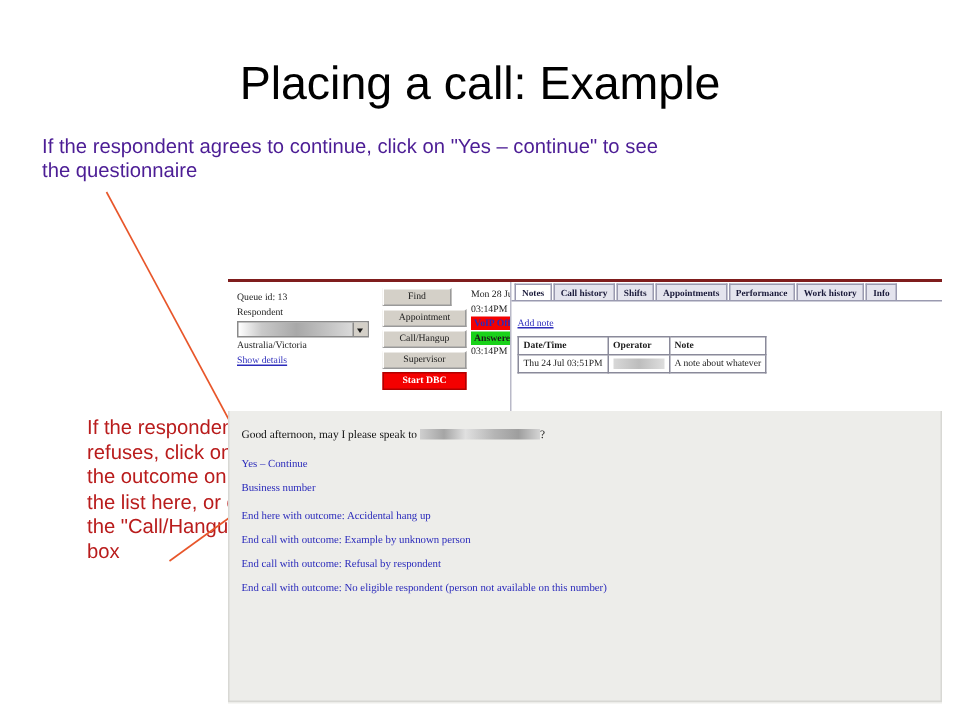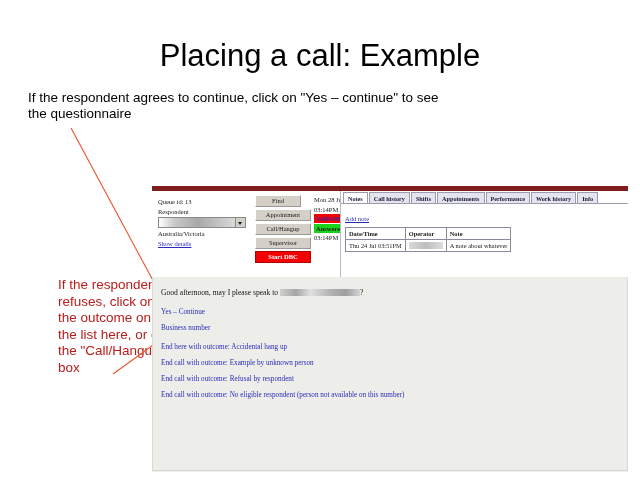--- a/index.html
+++ b/index.html
@@ -27,21 +27,21 @@
     font-family: "Liberation Sans", sans-serif;
   }
 
   
   .ann-top {
     position: absolute;
     left: 28px; top: 90px;
     width: 430px;
     font-size: 13.5px;
     line-height: 16px;
-    color: #000000;
+    color: #4c1d95;
   }
   .ann-left {
     position: absolute;
     left: 14px; top: 277px;
     width: 115px;
     font-size: 13.5px;
     line-height: 16.5px;
     color: #b91c1c;
     margin-left: 44px;
   }
@@ -53,21 +53,21 @@
     width: 640px; height: 480px;
     pointer-events: none;
   }
 
   
   #app-shot {
     position: absolute;
     left: 152px; top: 186px;
     width: 476px; height: 281px;
     background: #ededea;
-    border-top: 5px solid #7f1d1d;
+    border-top: 2px solid #7f1d1d;
     overflow: hidden;
   }
   .shot-header {
     position: relative;
     height: 86px;
     background: #ffffff;
   }
 
   
   .info-block {

